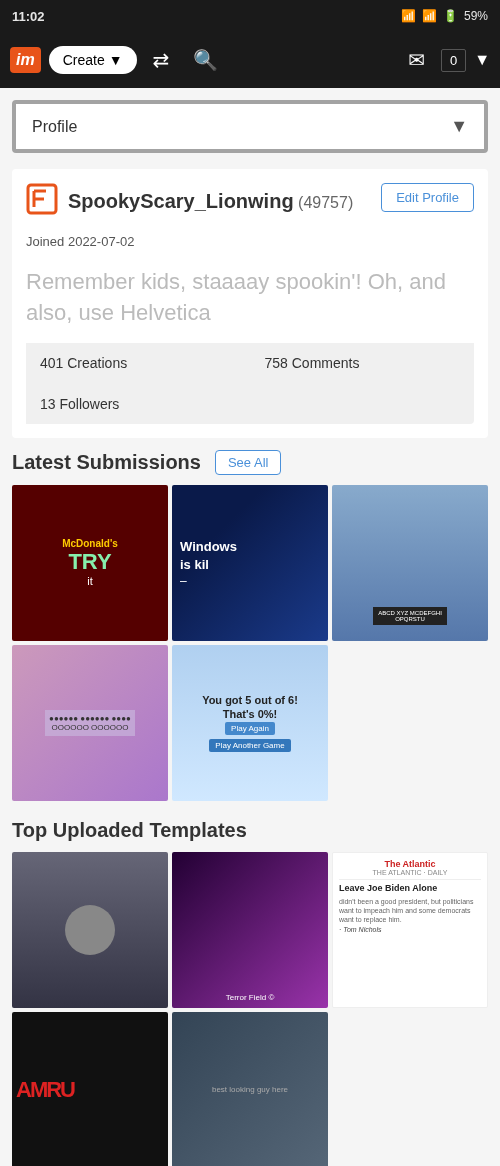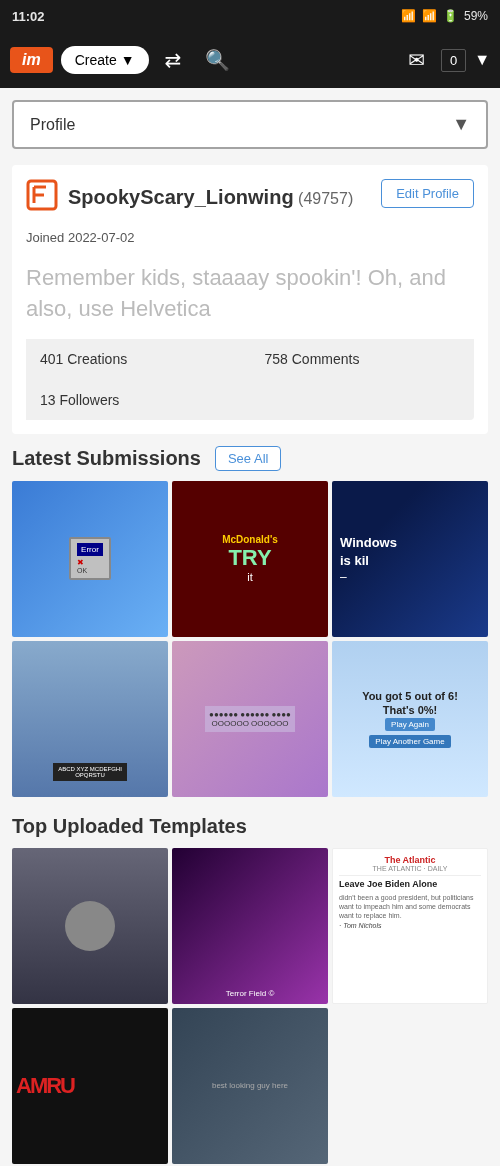--- a/index.html
+++ b/index.html
@@ -32,21 +32,21 @@
       align-items: center;
       padding: 6px 10px;
       gap: 8px;
       height: 56px;
     }
     .logo-icon {
       background: #e8541a;
       color: white;
       font-weight: bold;
       font-size: 16px;
-      padding: 4px 12px;
+      padding: 4px 6px;
       border-radius: 4px;
       font-style: italic;
     }
     .create-btn {
       background: white;
       border: none;
       border-radius: 20px;
       padding: 6px 14px;
       font-size: 14px;
       cursor: pointer;
@@ -89,21 +89,21 @@
 
     
     .main-content {
       background: #f5f5f5;
       padding: 12px;
     }
 
     
     .profile-selector {
       background: white;
-      border: 2px solid #a3a3a3;
+      border: 4px solid #a3a3a3;
       border-radius: 4px;
       display: flex;
       justify-content: space-between;
       align-items: center;
       padding: 12px 16px;
       margin-bottom: 16px;
       cursor: pointer;
     }
     .profile-selector-label {
       font-size: 16px;
@@ -419,29 +419,20 @@
     </div>
   </div>
 
   <div class="section">
     <div class="section-header">
       <span class="section-title">Latest Submissions</span>
       <button class="see-all-btn">See All</button>
     </div>
     <div class="image-grid">
 
-      <div class="image-cell img-1">
-        <div style="display:flex;align-items:center;justify-content:center;height:100%;">
-          <div class="error-window">
-            <div style="background:#000088;color:white;font-size:8px;padding:2px 4px;margin-bottom:2px;">Error</div>
-            <div style="font-size:8px;color:#c00;">✖</div>
-            <div style="font-size:7px;">OK</div>
-          </div>
-        </div>
-      </div>
 
       <div class="image-cell">
         <div class="mcdonalds-overlay">
           <div class="mcdonalds-text">McDonald's</div>
           <div class="try-text">TRY</div>
           <div style="color:white;font-size:11px;">it</div>
         </div>
       </div>
 
       <div class="image-cell">

